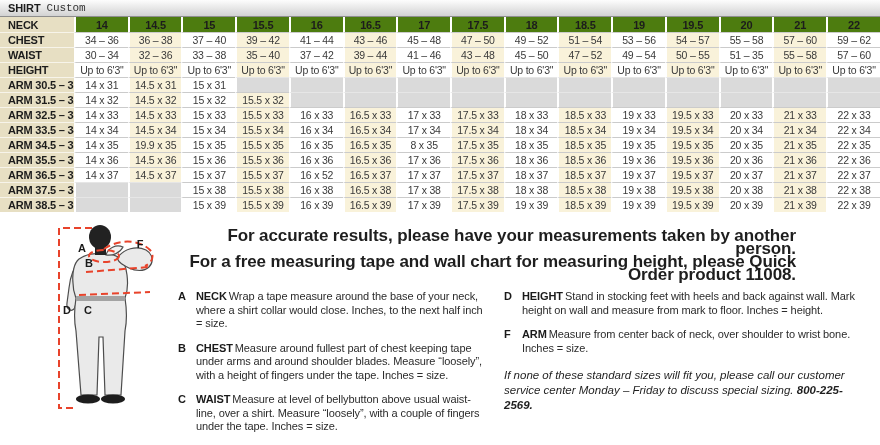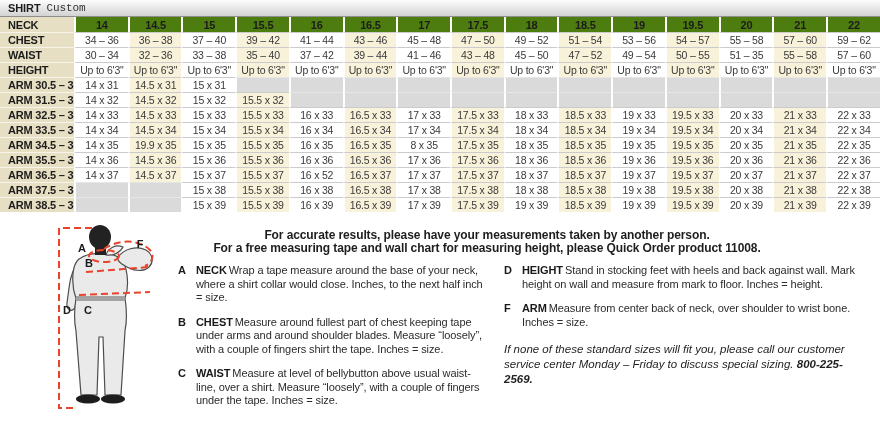--- a/index.html
+++ b/index.html
@@ -28,21 +28,21 @@
   .size-table td.hdr { background:#4d7c0f; font-weight:bold; color:#1c1c1c;
     font-size:11px; }
   .size-table td.c-white { background:#ffffff; }
   .size-table td.c-cream { background:#f9f2da; }
   .size-table td.blank { background:#dadada; border-top-color:#e6e6e6; }
 
   
   .bottom { display:flex; margin-top:13px; }
   .figure-wrap { width:178px; flex:none; }
   .content { flex:1; padding-top:4px; }
-  .intro { text-align:center; font-weight:bold; font-size:12px;
+  .intro { text-align:right; font-weight:bold; font-size:17px;
     line-height:13px; color:#1e1e1e; margin-right:84px; letter-spacing:-0.1px; }
   .cols { display:flex; gap:18px; margin-top:9px; }
   .col-left { width:308px; flex:none; }
   .col-right { width:364px; flex:none; }
   .instr { display:flex; gap:7px; margin-bottom:11px; font-size:11px;
     line-height:13.5px; color:#2b2b2b; letter-spacing:-0.1px; }
   .instr .letter { font-weight:bold; width:11px; flex:none; color:#1a1a1a; }
   .instr .term { font-weight:bold; color:#1a1a1a; margin-right:2px; }
   .note { font-style:italic; font-size:11.5px; line-height:15px; color:#1f1f1f;
     margin-top:13px; width:348px; }
@@ -364,21 +364,21 @@
       </div>
 
       <div class="cols">
         <div class="col-left">
           <div class="instr">
             <span class="letter">A</span>
             <span class="bodytext"><span class="term">NECK</span><span>Wrap a tape measure around the base of your neck, where a shirt collar would close. Inches, to the next half inch = size.</span></span>
           </div>
           <div class="instr">
             <span class="letter">B</span>
-            <span class="bodytext"><span class="term">CHEST</span><span>Measure around fullest part of chest keeping tape under arms and around shoulder blades. Measure “loosely”, with a couple of fingers shirt the tape. Inches = size.</span></span>
+            <span class="bodytext"><span class="term">CHEST</span><span>Measure around fullest part of chest keeping tape under arms and around shoulder blades. Measure “loosely”, with a height of fingers under the tape. Inches = size.</span></span>
           </div>
           <div class="instr">
             <span class="letter">C</span>
             <span class="bodytext"><span class="term">WAIST</span><span>Measure at level of bellybutton above usual waist-line, over a shirt. Measure “loosely”, with a couple of fingers under the tape. Inches = size.</span></span>
           </div>
         </div>
 
         <div class="col-right">
           <div class="instr">
             <span class="letter">D</span>

